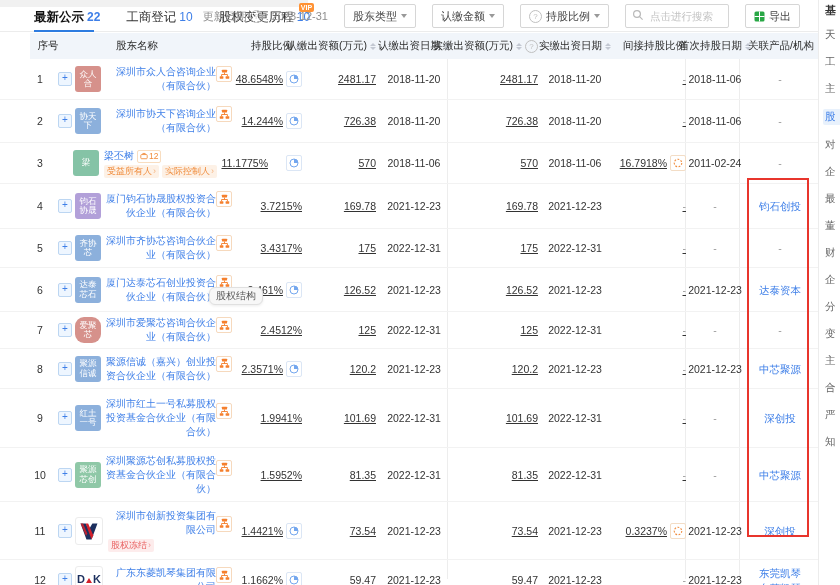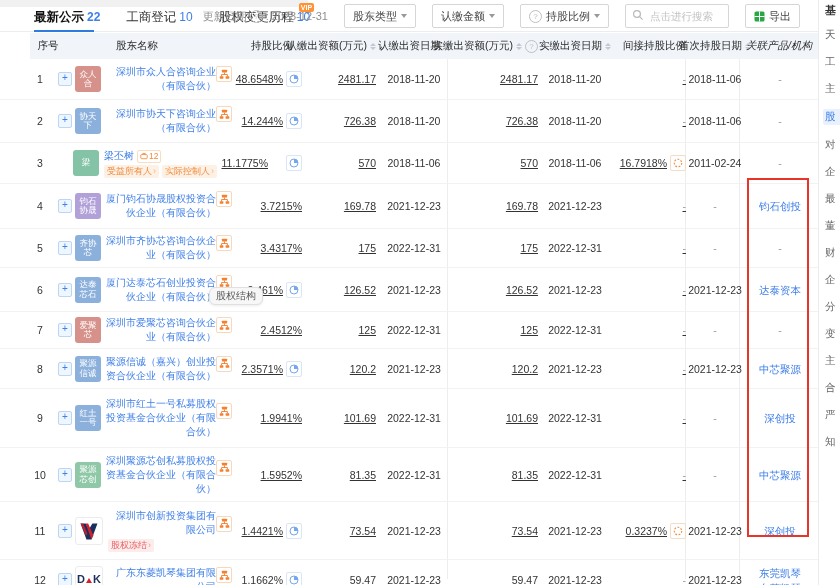--- a/index.html
+++ b/index.html
@@ -186,21 +186,21 @@
       <div class="hcell right" style="left: 606px; width: 80px; justify-content: flex-end;">
         <span>间接持股比例</span>
       </div>
       <div class="hcell center" style="left: 684px; width: 62px; justify-content: center;">
         <span>首次持股日期</span>
         <span class="sort">
           <i class="up"></i>
           <i class="dn"></i>
         </span>
       </div>
-      <div class="hcell center" style="left: 746px; width: 68px; justify-content: flex-start; font-style: italic;">
+      <div class="hcell center" style="left: 746px; width: 68px; justify-content: flex-end;">
         <span>关联产品/机构</span>
       </div>
     </div>
 
   <div class="vsep" style="left:447px"></div>
   <div class="vsep" style="left:685px"></div>
   <div class="vsep" style="left:739px"></div>
 
   <div class="tbody" id="tbody">
       <div class="trow" style="height: 40px;">
@@ -517,21 +517,21 @@
         <div class="cell center" style="left: 746px; width: 68px;">
           <div class="rel">
             <span class="rellink">达泰资本</span>
           </div>
         </div>
       </div>
       <div class="trow" style="height: 36px;">
         <div class="cell center" style="left: 28px; width: 24px;">7</div>
         <div class="namecell">
           <span class="exp">+</span>
-          <div class="av" style="background: rgb(214, 145, 139);">
+          <div class="av" style="background: rgb(214, 145, 139); border-radius: 9px;">
             <span>爱聚</span>
             <span>芯</span>
           </div>
           <div class="ncol">
             <div class="nline">
               <span class="nlink">深圳市爱聚芯咨询合伙企业（有限合伙）</span>
             </div>
           </div>
         </div>
         <span class="orgicon" style="margin-top: -13px;">

